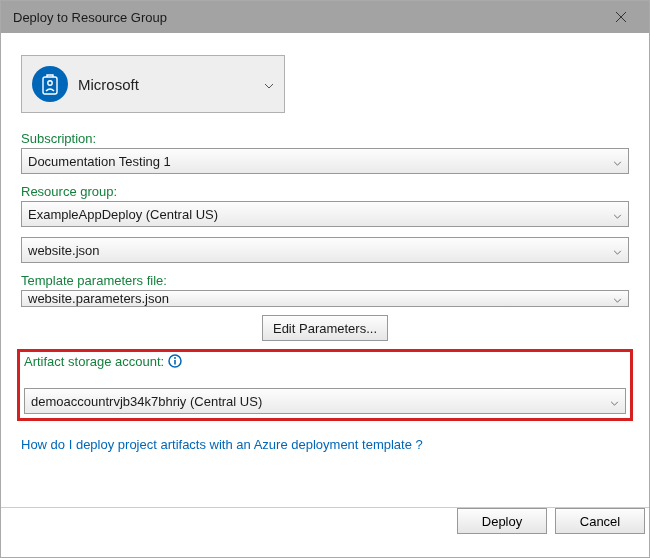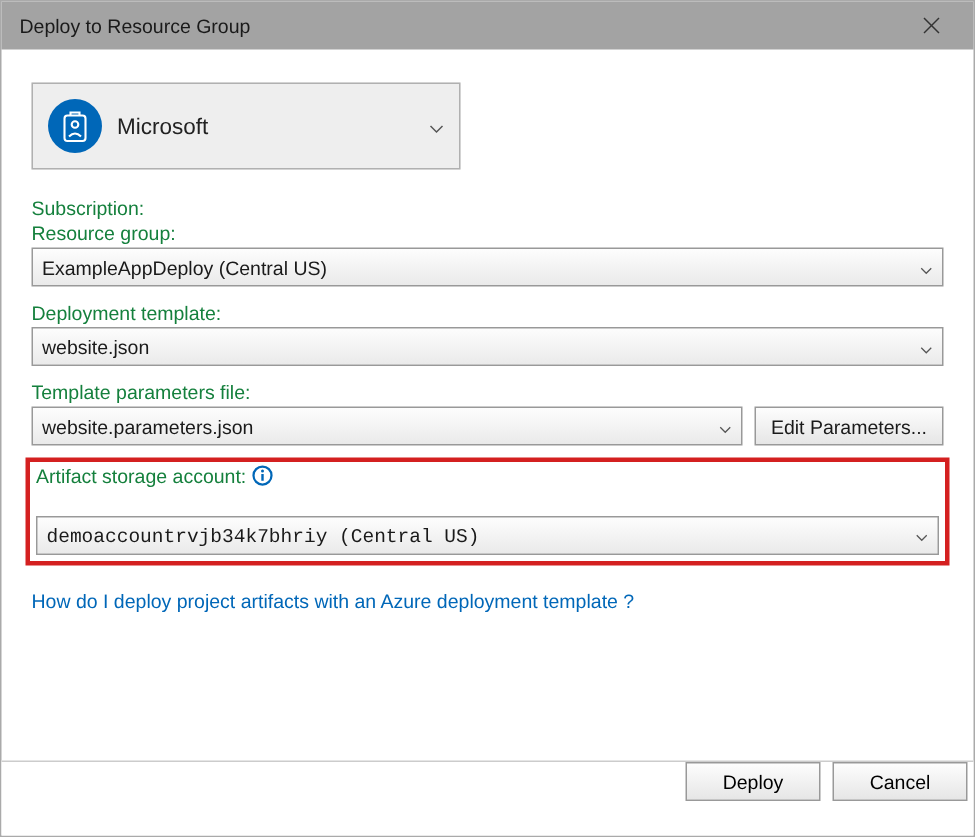--- a/index.html
+++ b/index.html
@@ -39,21 +39,21 @@
     cursor: pointer;
   }
   .close-btn svg { stroke: #333; stroke-width: 1; }
   .content {
     flex: 1;
     padding: 12px 20px 0 20px;
     display: flex;
     flex-direction: column;
   }
   .account-box {
-    width: 286px;
+    width: 264px;
     height: 58px;
     border: 1px solid #b0b0b0;
     background: #eeeeee;
     display: flex;
     align-items: center;
     padding: 0 10px;
     margin-top: 10px;
     margin-bottom: 18px;
     cursor: pointer;
   }
@@ -87,38 +87,38 @@
     background: linear-gradient(#fdfdfd, #eaeaea);
     display: flex;
     align-items: center;
     padding: 0 6px;
     margin-bottom: 10px;
     font-size: 13px;
     cursor: pointer;
     color: #1a1a1a;
   }
   .select-box .caret { margin-left: auto; }
-  .row { display: flex; gap: 8px; margin-bottom: 10px; align-items: center; }
+  .row { display: flex; gap: 8px; margin-bottom: 10px; align-items: center; flex-direction: column; }
   .row .select-box { flex: 1; margin-bottom: 0; }
   .edit-btn {
     height: 26px;
     padding: 0 10px;
     border: 1px solid #999;
     background: linear-gradient(#fdfdfd, #e6e6e6);
     font-size: 13px;
     cursor: pointer;
     display: flex;
     align-items: center;
   }
   .highlight-group {
     border: 3px solid #d42020;
     padding: 2px 4px 4px 4px;
     margin: -2px -4px 8px -4px;
   }
-  .highlight-group .select-box { margin-bottom: 0; font-family: Liberation Mono, monospace; }
+  .highlight-group .select-box { margin-bottom: 0; }
   .artifact-label-row {
     display: flex;
     align-items: flex-start;
     gap: 4px;
     margin-bottom: 19px;
   }
   .info-icon {
     width: 14px; height: 14px;
     display: inline-flex;
     align-items: center;
@@ -180,32 +180,39 @@
       </div>
       <span class="account-name">Microsoft</span>
       <span class="caret">
         <svg width="10" height="6" viewBox="0 0 10 6">
             <path d="M1 1 L5 5 L9 1" fill="none" stroke="#555" stroke-width="1"></path>
           </svg>
       </span>
     </div>
 
     <div class="field-label">Subscription:</div>
+    <div class="select-box">
+      <span>Documentation Testing 1</span>
+      <span class="caret">
+        <svg width="9" height="5" viewBox="0 0 10 6">
+            <path d="M1 1 L5 5 L9 1" fill="none" stroke="#555" stroke-width="1"></path>
+          </svg>
+      </span>
+    </div>
 
     <div class="field-label">Resource group:</div>
     <div class="select-box">
       <span>ExampleAppDeploy (Central US)</span>
       <span class="caret">
         <svg width="9" height="5" viewBox="0 0 10 6">
             <path d="M1 1 L5 5 L9 1" fill="none" stroke="#555" stroke-width="1"></path>
           </svg>
       </span>
     </div>
 
-    <div class="field-label">Deployment template:</div>
     <div class="select-box">
       <span>website.json</span>
       <span class="caret">
         <svg width="9" height="5" viewBox="0 0 10 6">
             <path d="M1 1 L5 5 L9 1" fill="none" stroke="#555" stroke-width="1"></path>
           </svg>
       </span>
     </div>
 
     <div class="field-label">Template parameters file:</div>

